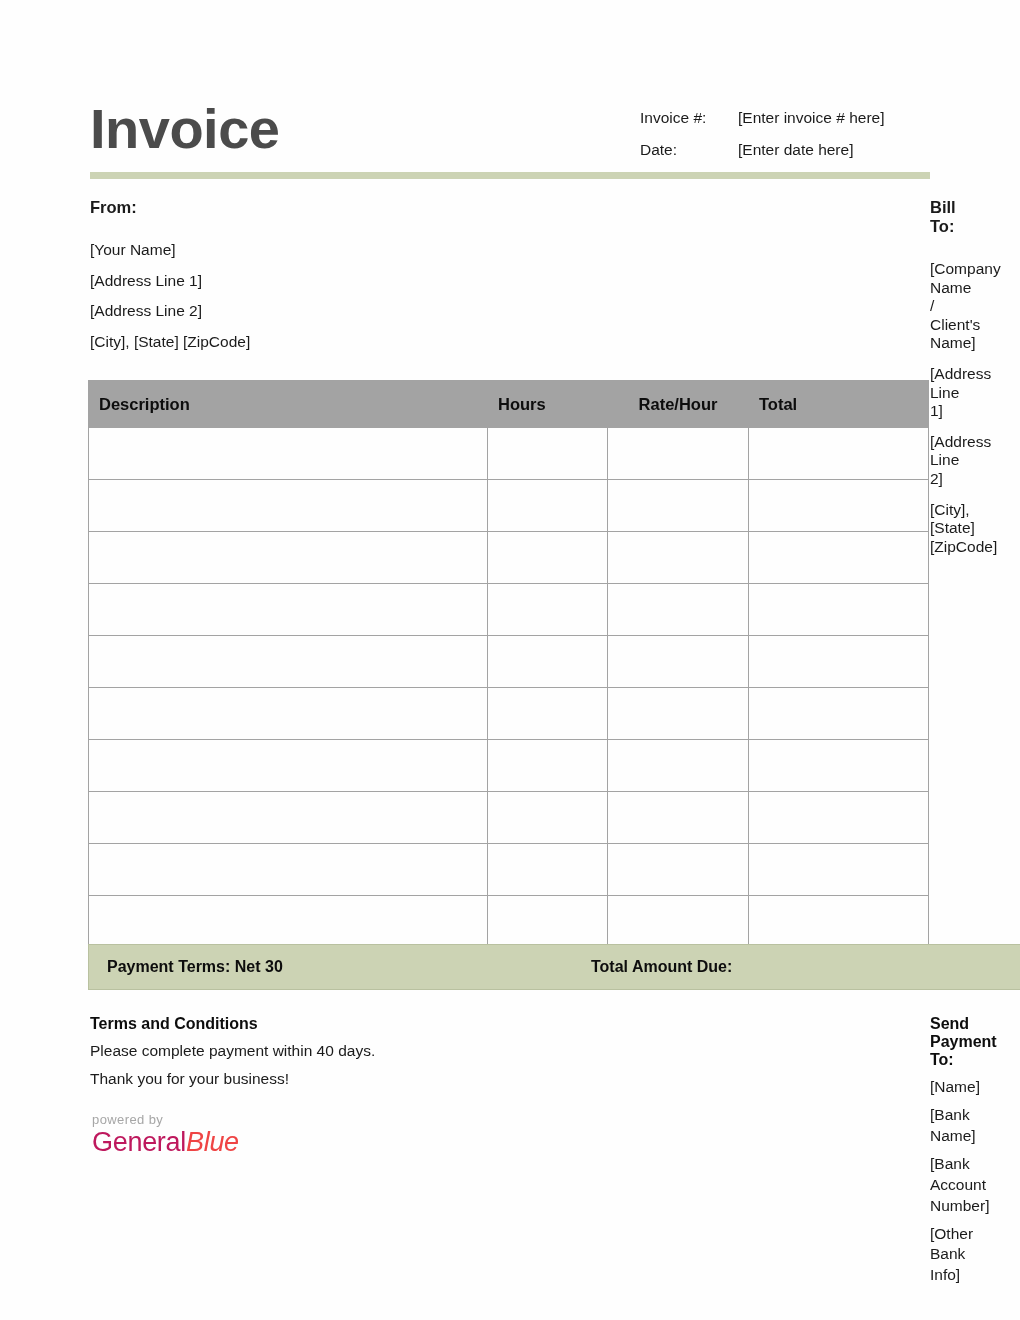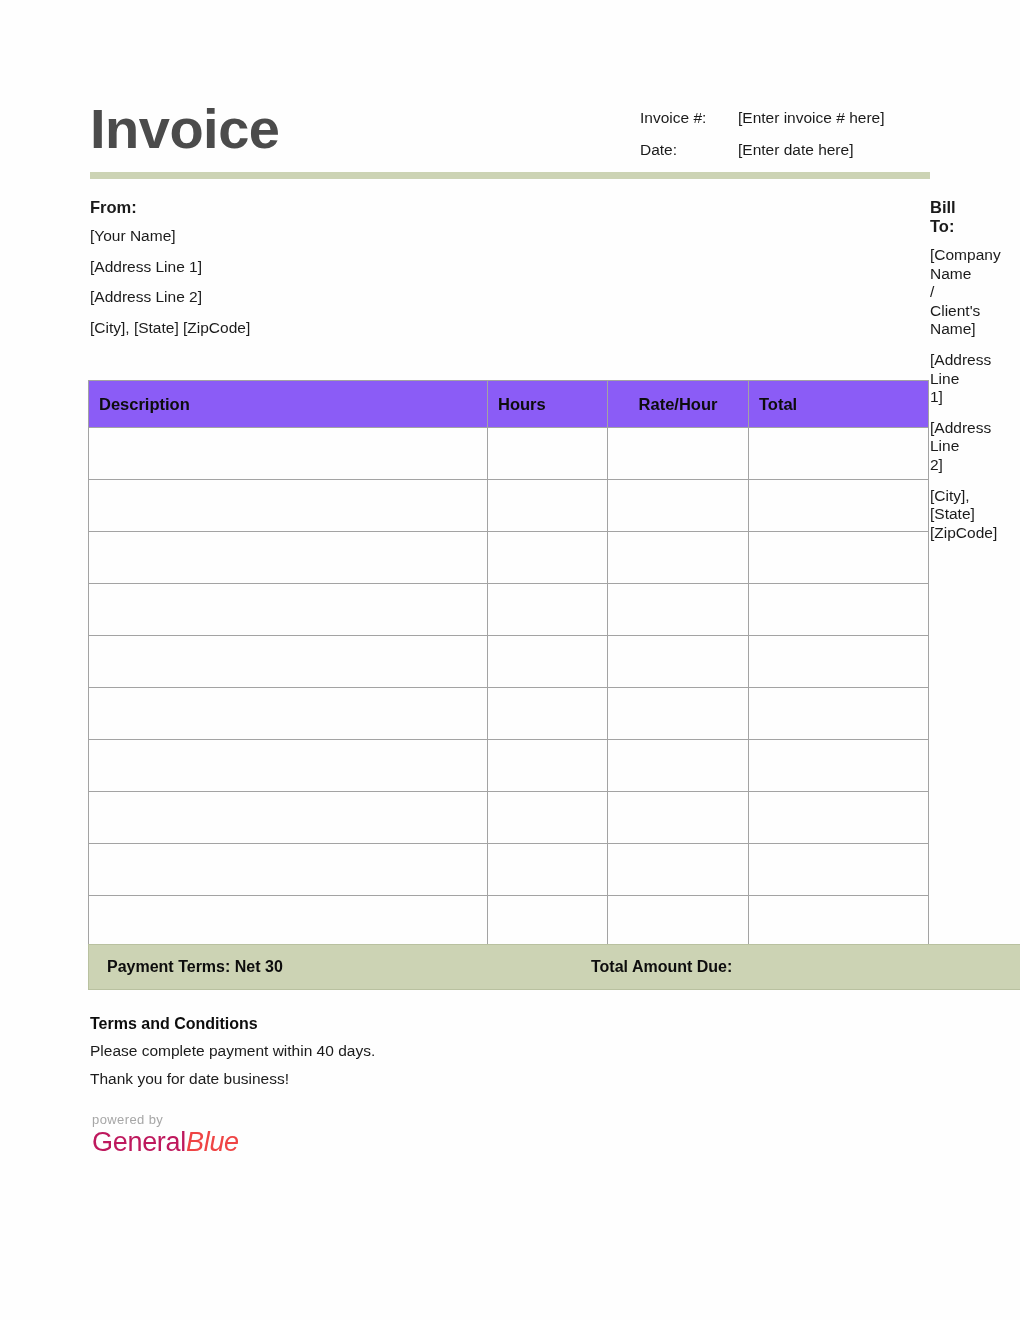--- a/index.html
+++ b/index.html
@@ -75,21 +75,21 @@
     top: 198px;
     width: 840px;
     display: flex;
   }
   .addr-col { width: 420px; }
   .addr-col.right { padding-left: 516px; width: 420px; }
   .addr-head {
     font-size: 16.5px;
     font-weight: bold;
     color: #1b1b1b;
-    margin-bottom: 10px;
+    margin-bottom: 24px;
   }
   .addr-line {
     font-size: 15.5px;
     color: #1b1b1b;
     margin-bottom: 12px;
     line-height: 1.2;
   }
 
   
   .inv-table {
@@ -99,21 +99,21 @@
     width: 840px;
     border-collapse: collapse;
     table-layout: fixed;
   }
   .inv-table th, .inv-table td {
     border: 1.5px solid #a3a3a3;
     height: 52px;
     padding: 0 10px;
   }
   .inv-table thead th {
-    background: #8b5cf6;
+    background: #a3a3a3;
     font-size: 16.5px;
     font-weight: bold;
     color: #0d0d0d;
     height: 47px;
   }
   .col-desc { width: 399px; text-align: left; }
   .col-hours { width: 120px; text-align: left; }
   .col-rate { width: 141px; text-align: center; }
   .col-total { width: 180px; text-align: left; padding-right: 18px; }
   .inv-table tbody td { background: #fefefe; }
@@ -299,21 +299,28 @@
 
   <div class="footer-bar">
     <span class="pt-label">Payment Terms: Net 30</span>
     <span class="tad-label">Total Amount Due:</span>
   </div>
 
   <div class="bottom-wrap">
     <div class="bot-col">
       <div class="bot-head">Terms and Conditions</div>
       <div class="bot-line">Please complete payment within 40 days.</div>
-      <div class="bot-line">Thank you for date business!</div>
+      <div class="bot-line">Thank you for your business!</div>
+    </div>
+    <div class="bot-col right">
+      <div class="bot-head">Send Payment To:</div>
+      <div class="bot-line">[Name]</div>
+      <div class="bot-line">[Bank Name]</div>
+      <div class="bot-line">[Bank Account Number]</div>
+      <div class="bot-line">[Other Bank Info]</div>
     </div>
   </div>
 
   <div class="logo">
     <div class="powered">powered by</div>
     <div class="brand"><span class="g">General</span><span class="b">Blue</span></div>
   </div>
 
 </div>
 

